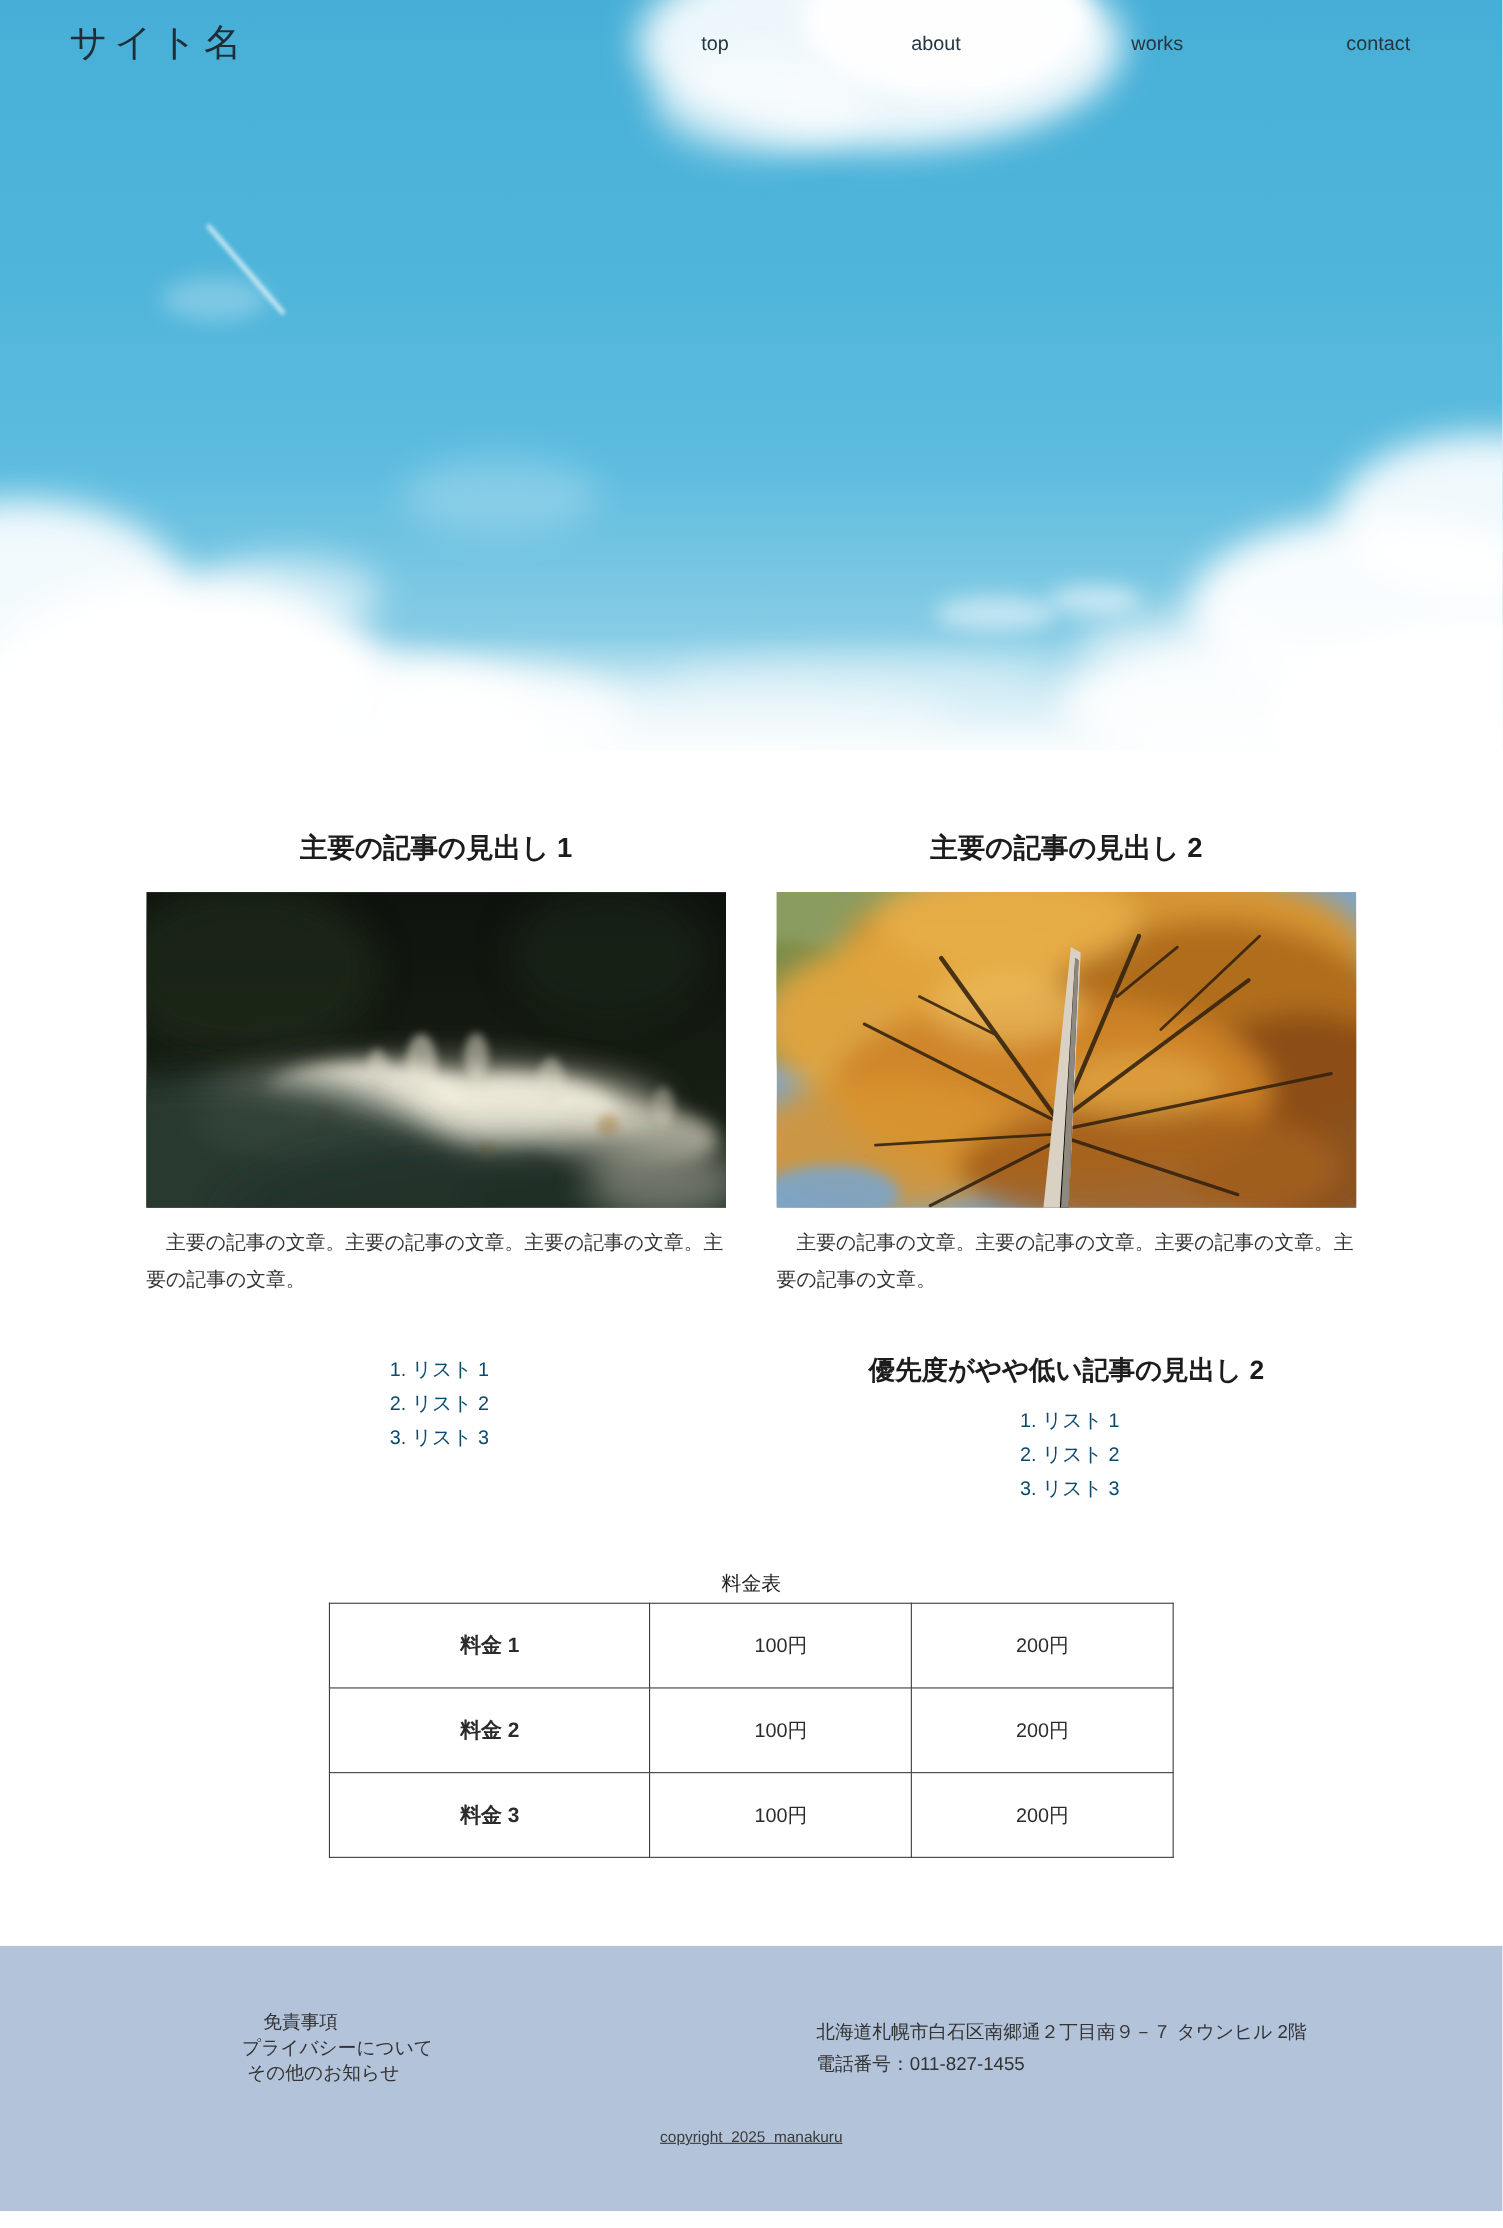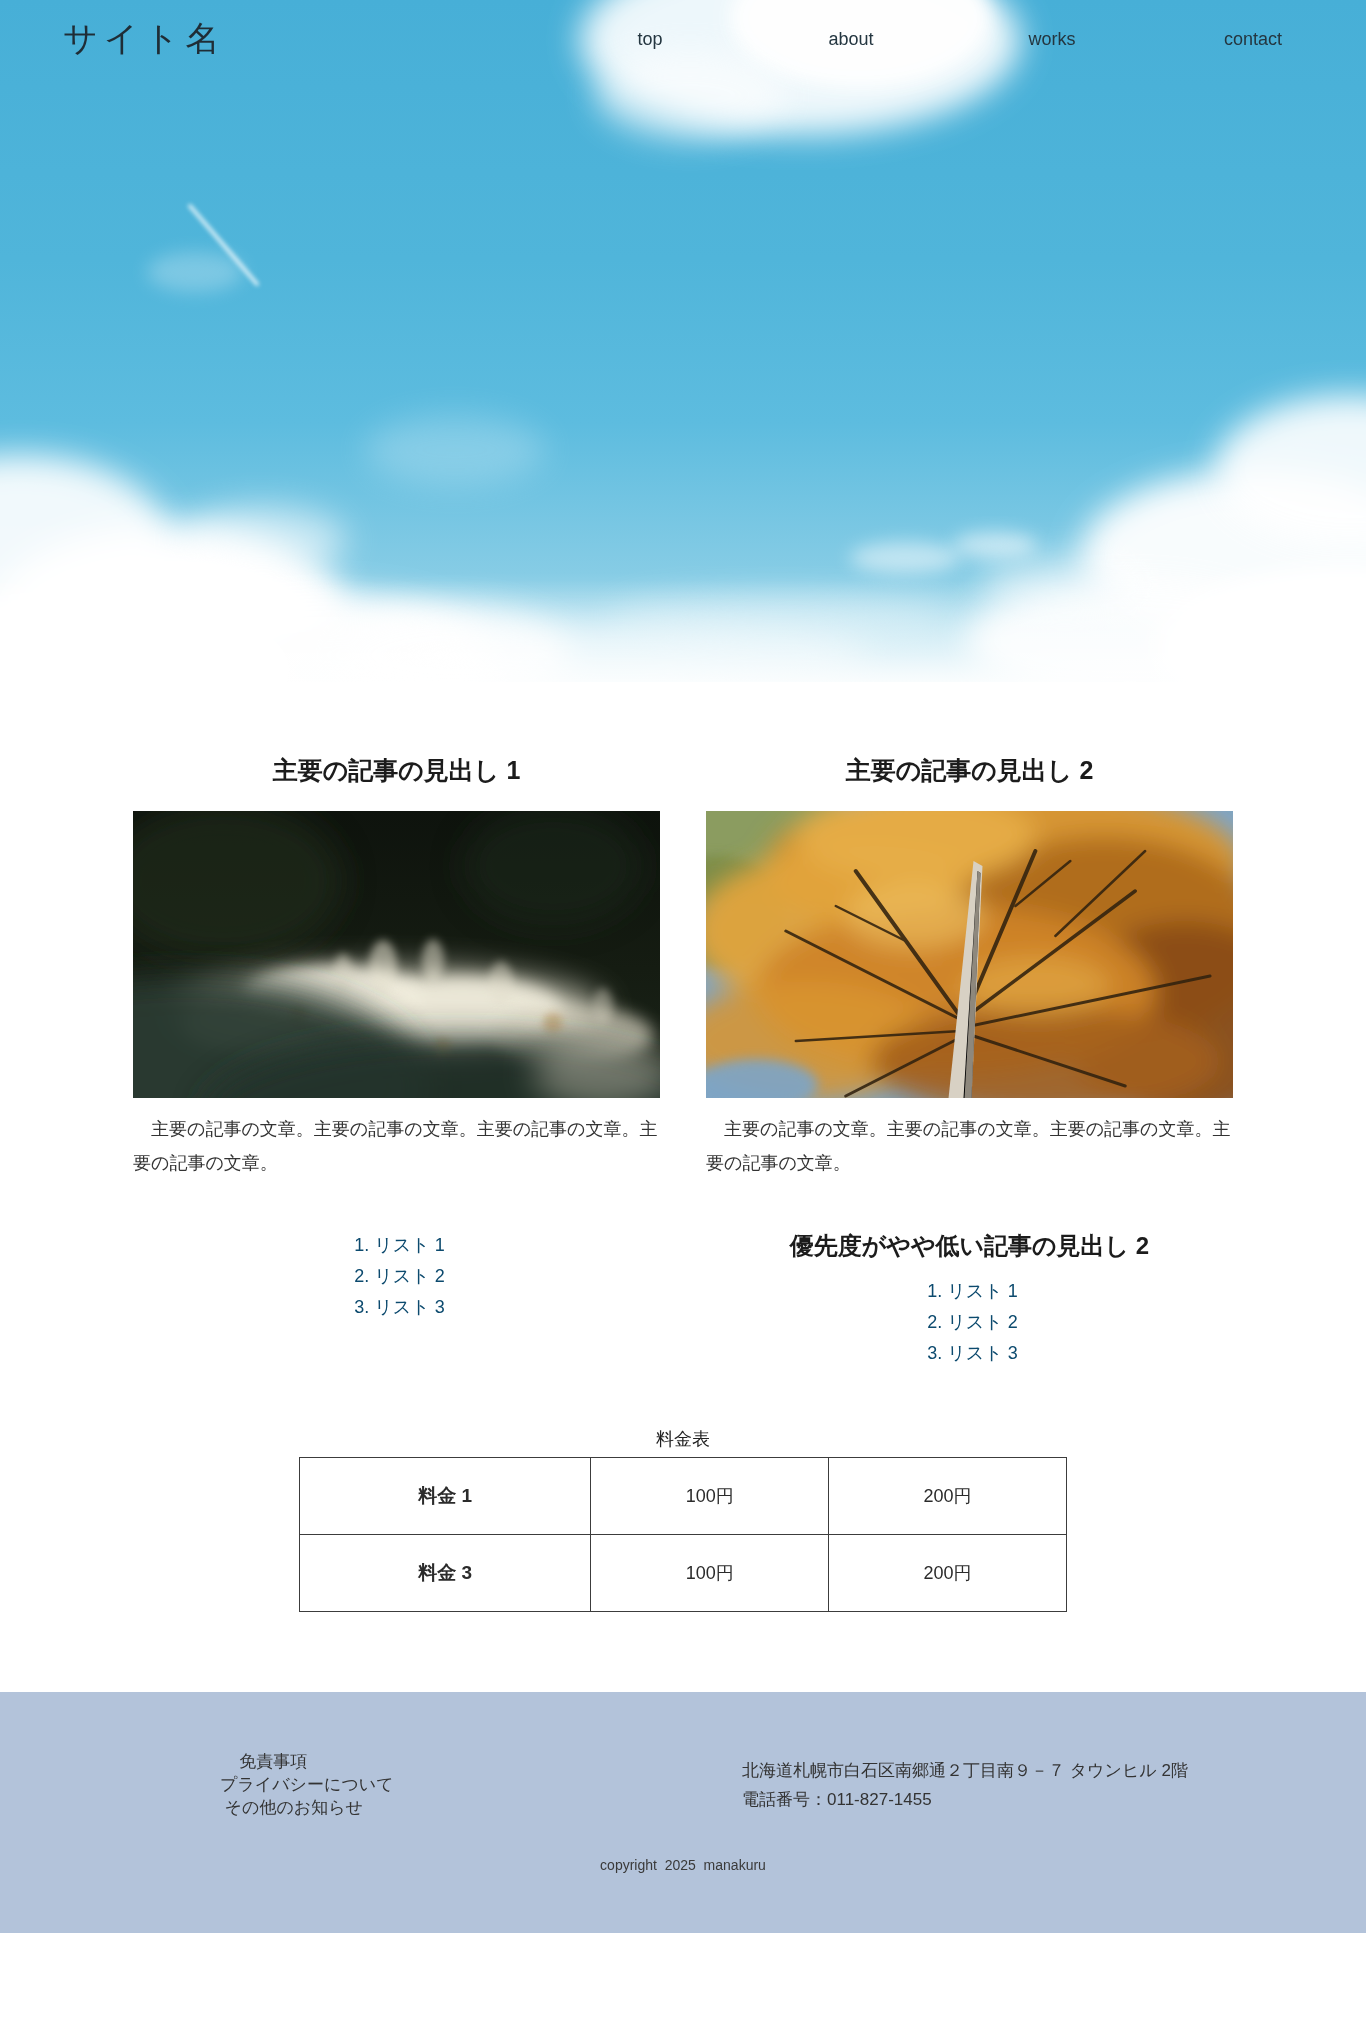--- a/index.html
+++ b/index.html
@@ -71,21 +71,21 @@
     list-style:none; margin:0; padding:0 0 0 153px; display:flex; align-items:center;flex-direction:column;
   }
   .footer-links li { font-size:17px; color:#333; cursor:pointer; }
   .footer-links li:nth-child(2) { margin-left:67px; }
   .footer-links li:nth-child(3) { margin-left:41px; }
   .footer-address {
     margin-left:auto; width:624px; font-style:normal;
     font-size:17px; line-height:29px; color:#333;
   }
   .copyright {
-    text-align:center; margin-top:38px; font-size:14px; color:#3a3a3a; white-space:pre;
+    text-align:center; margin-top:38px; font-size:14px; color:#3a3a3a; white-space:pre;text-decoration:underline;
   }
 </style>
 </head>
 <body>
 
 <div class="page">
 
   <header class="hero">
     <svg class="hero-sky" viewBox="0 0 1366 682" preserveAspectRatio="none" aria-hidden="true">
       <defs>
@@ -271,20 +271,25 @@
             <col class="c2">
             <col class="c3">
           </colgroup>
         <tbody>
           <tr>
             <td class="row-label">料金 1</td>
             <td>100円</td>
             <td>200円</td>
           </tr>
           <tr>
+            <td class="row-label">料金 2</td>
+            <td>100円</td>
+            <td>200円</td>
+          </tr>
+          <tr>
             <td class="row-label">料金 3</td>
             <td>100円</td>
             <td>200円</td>
           </tr>
         </tbody>
       </table>
     </section>
   </main>
 
   <footer>

